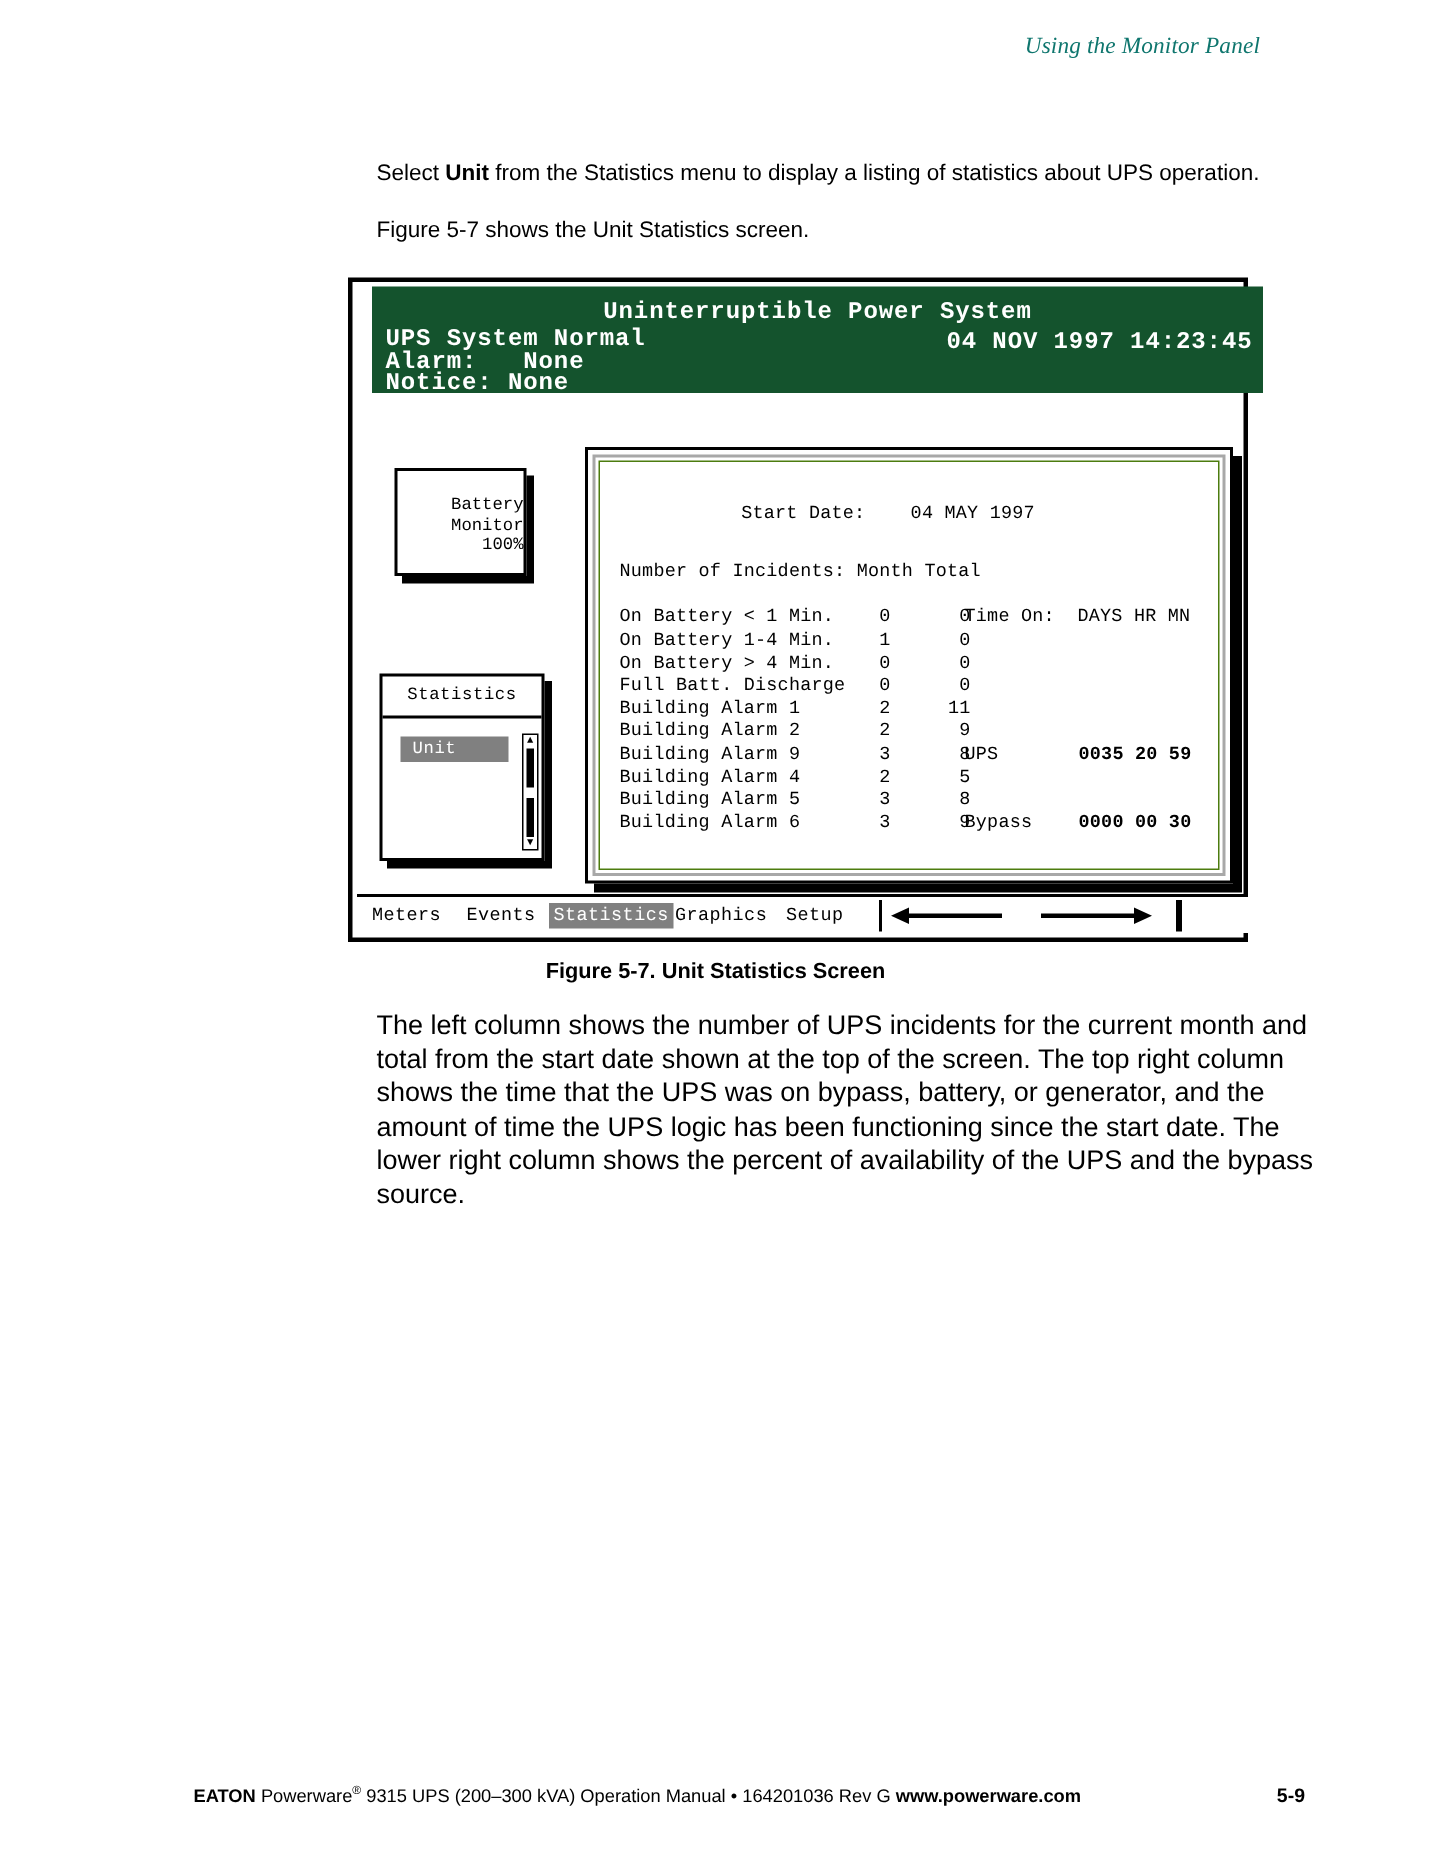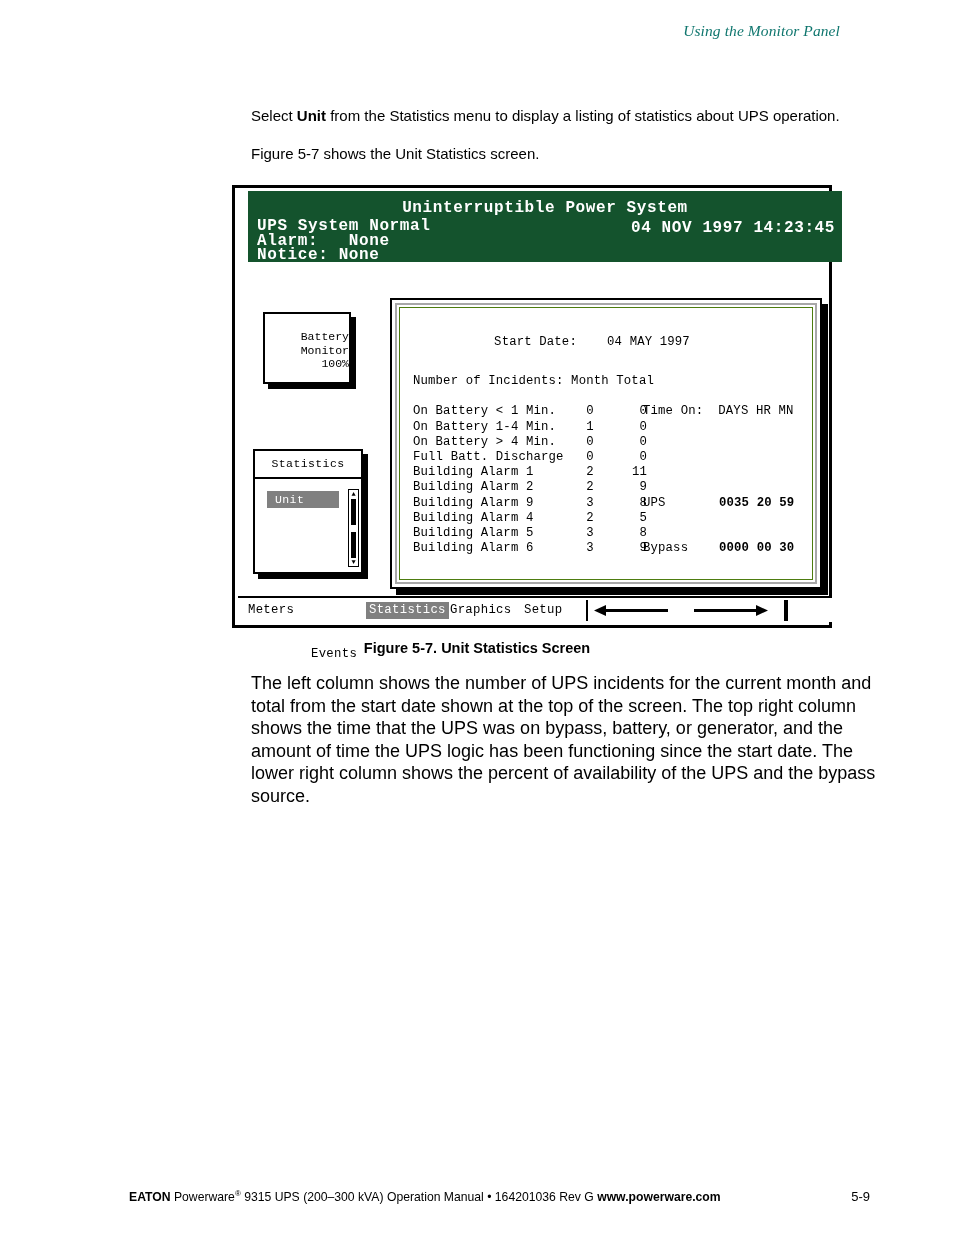--- a/index.html
+++ b/index.html
@@ -323,21 +323,21 @@
     white-space: nowrap;
   }
   .footer-left .eaton { font-weight: bold; margin-left: 41px; }
   .footer-left .site { font-weight: bold; }
   .footer-left sup { font-size: 8px; vertical-align: super; }
   .footer-page {
     position: absolute;
     right: 84px;
     top: 0;
     font-size: 13px;
-    font-weight: normal;
+    font-weight: bold;
     margin-left: 14px;
   }
 </style>
 </head>
 <body>
 
 <div class="page-header">Using the Monitor Panel</div>
 
 <div class="intro">
   <p><span>Select </span><b>Unit</b><span> from the Statistics menu to display a listing of statistics about UPS operation.</span></p>
@@ -411,21 +411,21 @@
               
             </div>
 
           </div>
         </div>
       </div>
     </div>
 
     <div class="menu-bar">
       <div class="mb-item" style="left:10px;">Meters</div>
-      <div class="mb-item" style="left:73px;margin-top:44px;">Events</div>
+      <div class="mb-item" style="left:73px;">Events</div>
       <div class="mb-item active" style="left:128px;">Statistics</div>
       <div class="mb-item" style="left:212px;">Graphics</div>
       <div class="mb-item" style="left:286px;">Setup</div>
 
       <div class="mb-nav" style="left:348px; width:198px;">
         <svg class="arrow-svg" width="194" height="21" viewBox="0 0 194 21">
           <g>
             <path d="M6 10.5 L18 5 L18 16 Z" fill="#000"></path>
             <rect x="17" y="9" width="63" height="3" fill="#000"></rect>
           </g>

